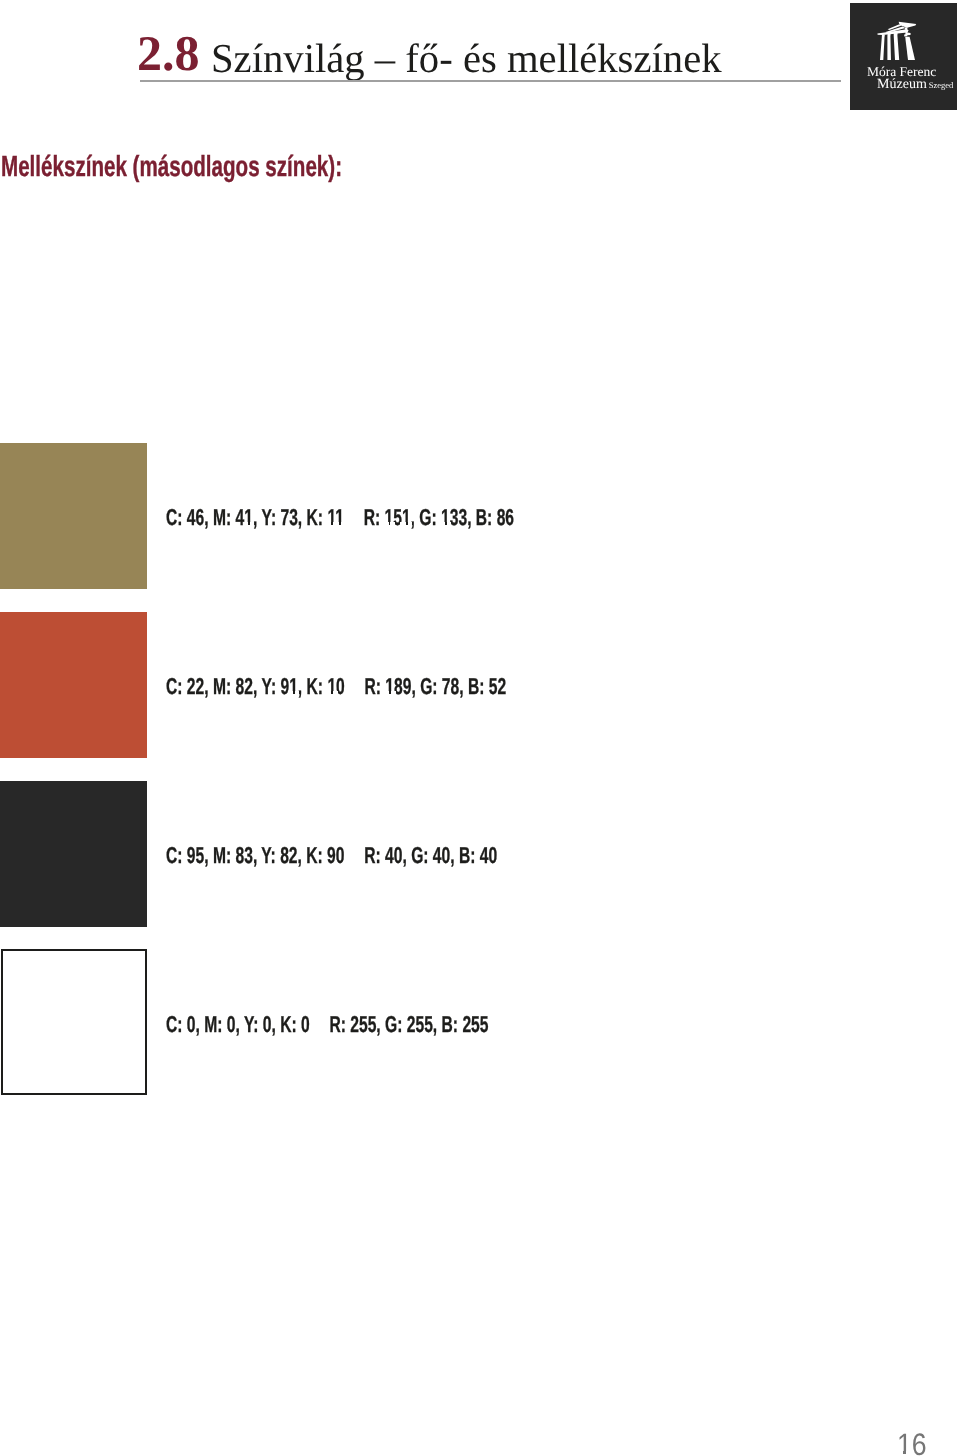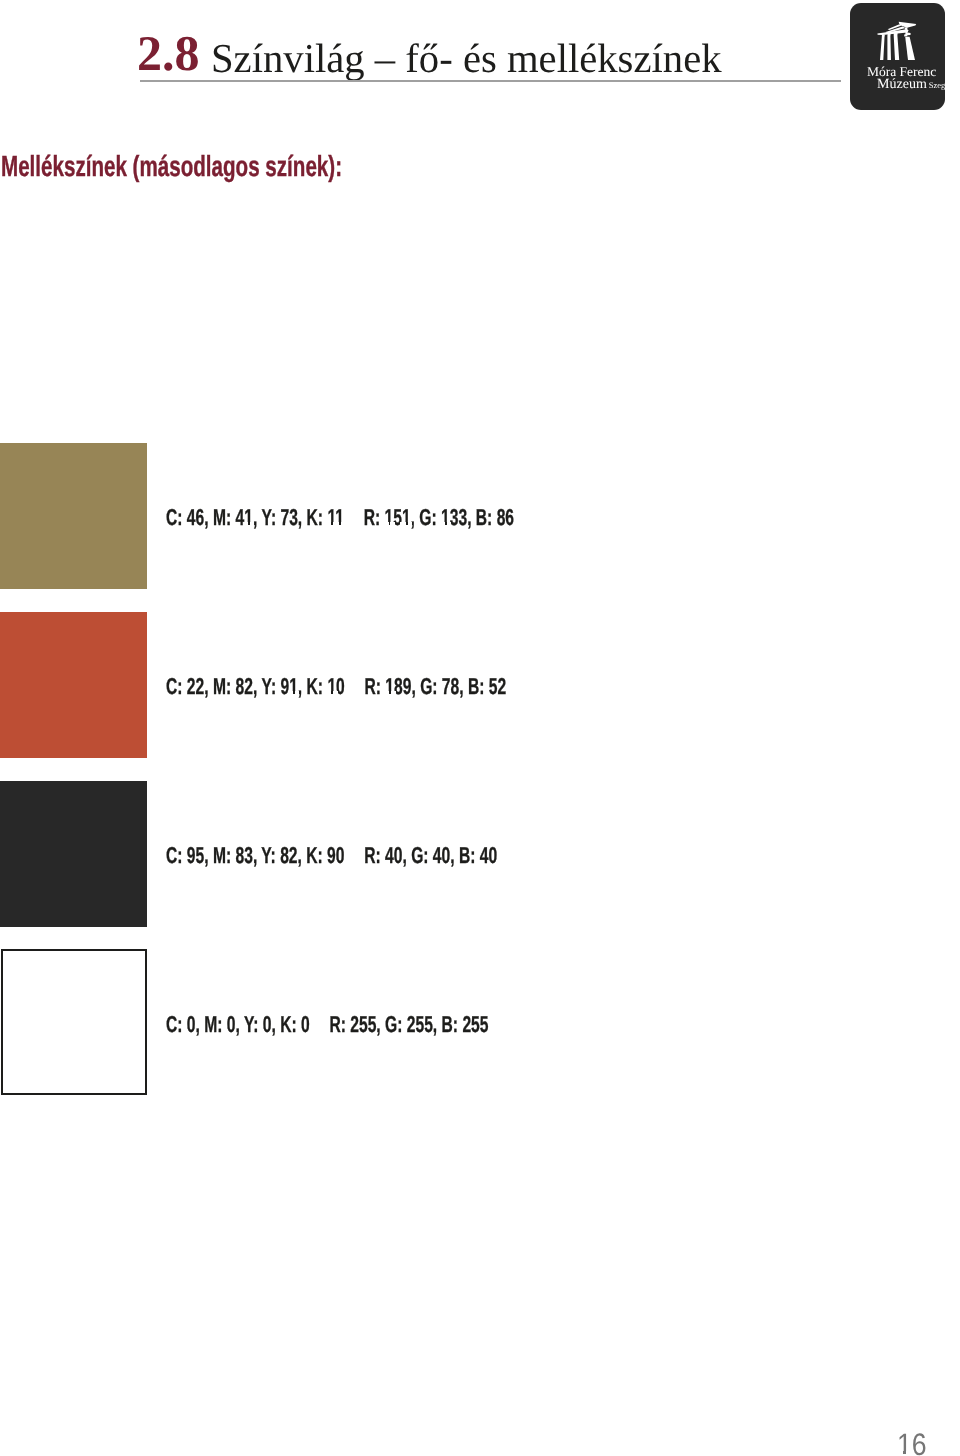--- a/index.html
+++ b/index.html
@@ -34,23 +34,22 @@
     color:#1d1d1b;
     transform:scaleX(0.992); transform-origin:left top;
   }
   .title-rule {
     position:absolute; left:140px; top:80px; width:701px; height:2px;
     background:#a0a0a0;
   }
 
   
   .logo-box {
-    position:absolute; left:850px; top:3px; width:95px; height:107px;
+    position:absolute; left:850px; top:3px; width:107px; height:107px;
     background:#282828;
-    border-radius:11px;
   }
   .logo-box * { -webkit-font-smoothing:antialiased; }
   .logo-icon { position:absolute; left:27px; top:18px; width:40px; height:40px; }
   .logo-text { position:absolute; left:0; right:0; top:60px;
     font-family:"Liberation Serif", serif; color:#ffffff; }
   .logo-row1 { position:absolute; left:17px; top:0px; white-space:nowrap; }
   .logo-row2 { position:absolute; left:27px; top:12px; white-space:nowrap;text-align:center; }
   .logo-l1 { font-size:13.5px; line-height:13.5px; }
   .logo-l2 { font-size:14px; line-height:14px; }
   .logo-l3 { font-size:8.5px; margin-left:2px; }

